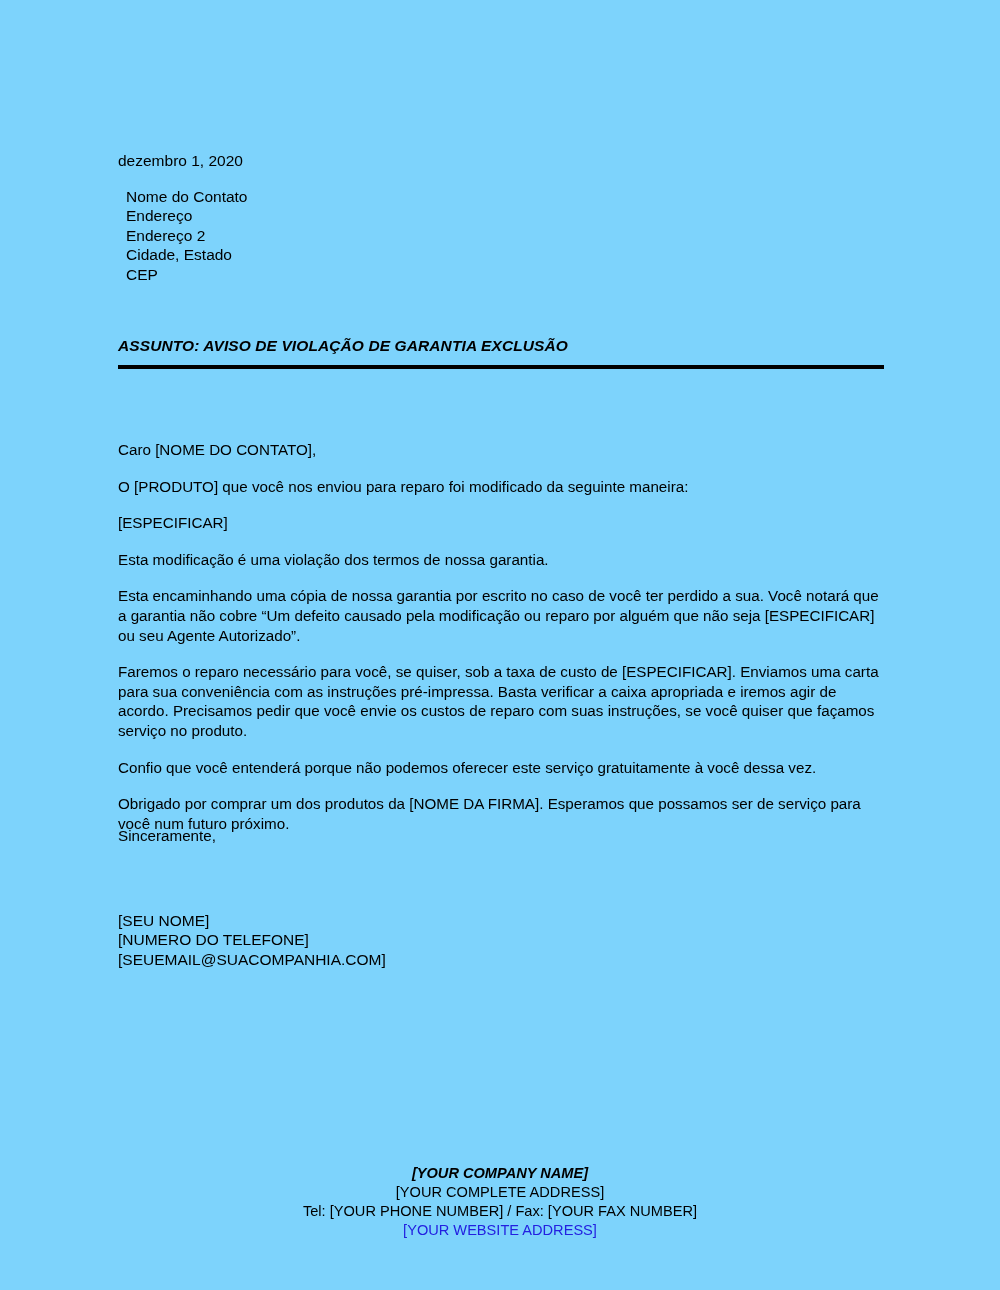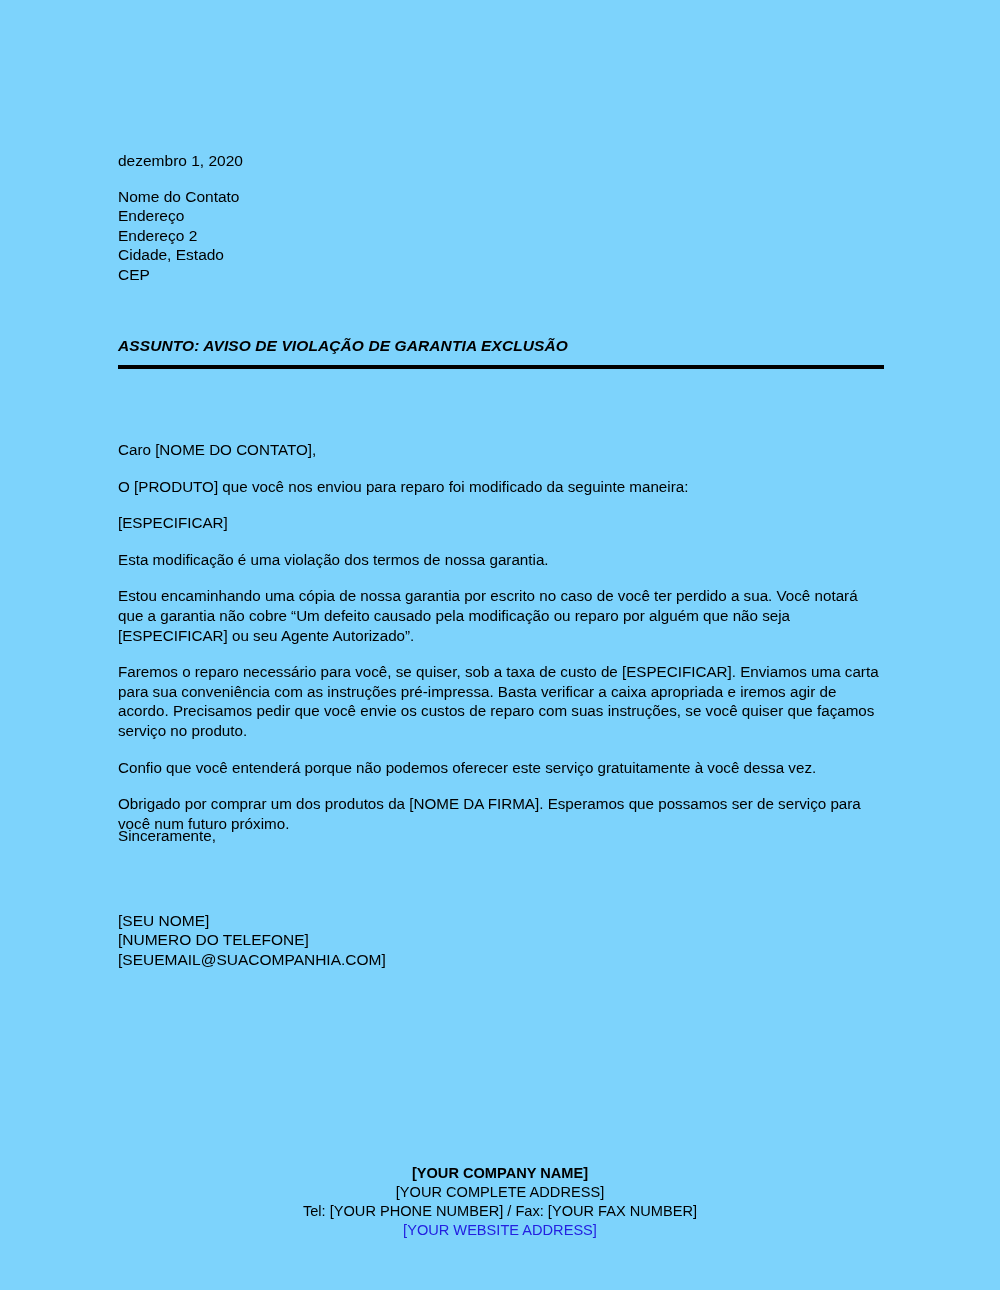--- a/index.html
+++ b/index.html
@@ -23,21 +23,21 @@
   .date-line {
     position: absolute;
     left: 118px;
     top: 151px;
     font-size: 15.5px;
     line-height: 19px;
     white-space: nowrap;
   }
   .address-block {
     position: absolute;
-    left: 118px;
+    left: 126px;
     top: 187px;
     font-size: 15.5px;
     line-height: 19.4px;
   }
   .address-block div {
     white-space: nowrap;
   }
   .subject-wrap {
     position: absolute;
     left: 118px;
@@ -92,20 +92,21 @@
     position: absolute;
     left: 0;
     top: 1164px;
     width: 1000px;
     text-align: center;
     font-size: 14.6px;
     line-height: 19px;
   }
   .footer .company {
     font-weight: bold;
+    font-style: italic;
   }
   .footer .website {
     color: #2320e0;
     cursor: pointer;
   }
 </style>
 </head>
 <body>
 
 <div class="page">
@@ -123,21 +124,21 @@
   <div class="subject-wrap">
     <div class="subject-line">ASSUNTO: AVISO DE VIOLAÇÃO DE GARANTIA EXCLUSÃO</div>
     <div class="subject-rule"></div>
   </div>
 
   <div class="body-block">
     <p>Caro [NOME DO CONTATO],</p>
     <p>O [PRODUTO] que você nos enviou para reparo foi modificado da seguinte maneira:</p>
     <p>[ESPECIFICAR]</p>
     <p>Esta modificação é uma violação dos termos de nossa garantia.</p>
-    <p>Estou encaminhando uma cópia de nossa garantia por escrito no caso de você ter perdido a sua. Você notará que a garantia não cobre “Um defeito causado pela modificação ou reparo por alguém que não seja [ESPECIFICAR] ou seu Agente Autorizado”.</p>
+    <p>Esta encaminhando uma cópia de nossa garantia por escrito no caso de você ter perdido a sua. Você notará que a garantia não cobre “Um defeito causado pela modificação ou reparo por alguém que não seja [ESPECIFICAR] ou seu Agente Autorizado”.</p>
     <p>Faremos o reparo necessário para você, se quiser, sob a taxa de custo de [ESPECIFICAR]. Enviamos uma carta para sua conveniência com as instruções pré-impressa. Basta verificar a caixa apropriada e iremos agir de acordo. Precisamos pedir que você envie os custos de reparo com suas instruções, se você quiser que façamos serviço no produto.</p>
     <p>Confio que você entenderá porque não podemos oferecer este serviço gratuitamente à você dessa vez.</p>
     <p>Obrigado por comprar um dos produtos da [NOME DA FIRMA]. Esperamos que possamos ser de serviço para você num futuro próximo.</p>
   </div>
 
   <div class="sign-off">Sinceramente,</div>
 
   <div class="signature-block">
     <div>[SEU NOME]</div>
     <div>[NUMERO DO TELEFONE]</div>

